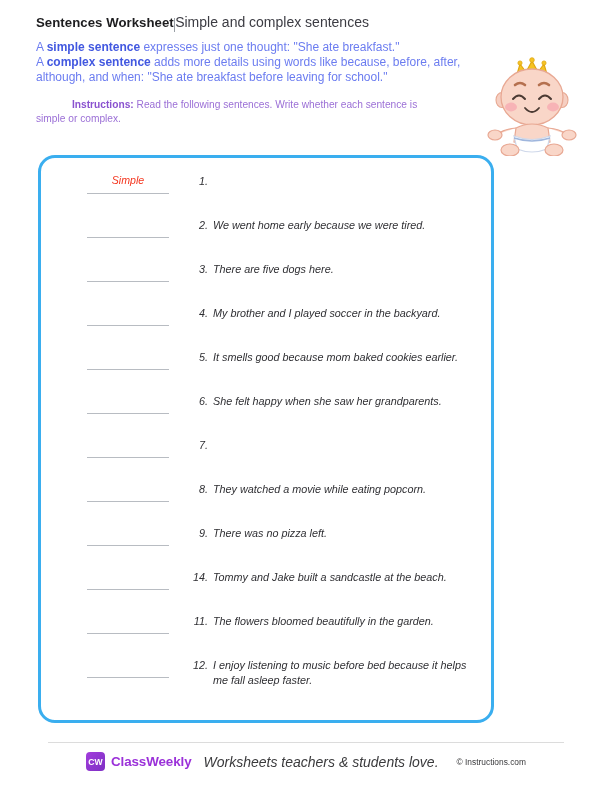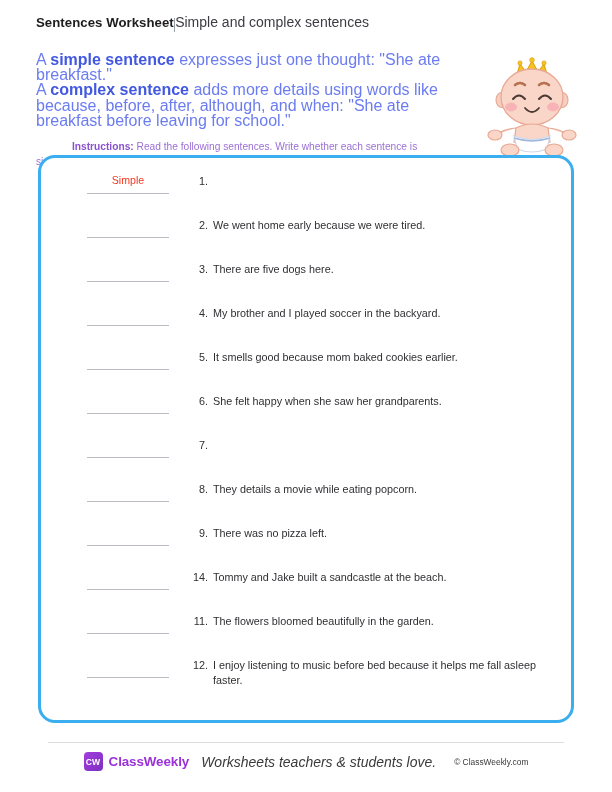--- a/index.html
+++ b/index.html
@@ -42,22 +42,22 @@
     background: #9aa0a6;
     position: relative;
     top: 2px;
   }
   .title-sub {
     font-size: 14px;
     color: #3c3c43;
   }
 
   .intro {
-    margin-top: 22px;
-    font-size: 16px;
+    margin-top: 10px;
+    font-size: 12px;
     line-height: 15.2px;
     color: #6b7cf0;
     max-width: 430px;
   }
   .intro b { font-weight: bold; color: #4258e0; }
 
   .instructions {
     margin-top: 12px;
     font-size: 10.2px;
     line-height: 14.8px;
@@ -73,27 +73,28 @@
     top: 52px;
     width: 104px;
     height: 104px;
   }
 
   
   .card {
     position: absolute;
     left: 38px;
     top: 155px;
-    width: 536px;
+    width: 456px;
     height: 568px;
     border: 3px solid #3aaeef;
     border-radius: 17px;
     box-sizing: border-box;
     background: #ffffff;
     overflow: hidden;
+    font-style: italic;
   }
   .rows {
     position: absolute;
     left: 0;
     top: 14px;
     width: 100%;
   }
   .row {
     position: relative;
     height: 44px;
@@ -311,21 +312,21 @@
           <div class="answer-text"></div>
         </div>
         <div class="num-cell">7.</div>
       </div>
       <div class="row">
         <div class="answer-cell">
           <div class="answer-line"></div>
           <div class="answer-text"></div>
         </div>
         <div class="num-cell">8.</div>
-        <div class="sentence-cell">They details a movie while eating popcorn.</div>
+        <div class="sentence-cell">They watched a movie while eating popcorn.</div>
       </div>
       <div class="row">
         <div class="answer-cell">
           <div class="answer-line"></div>
           <div class="answer-text"></div>
         </div>
         <div class="num-cell">9.</div>
         <div class="sentence-cell">There was no pizza left.</div>
       </div>
       <div class="row">
@@ -363,14 +364,14 @@
     </div>
 </div>
 
 <div class="footer-divider"></div>
 <div class="footer">
   <div class="logo-group">
     <div class="logo-badge">CW</div>
     <div class="logo-word">ClassWeekly</div>
   </div>
   <div class="footer-tag">Worksheets teachers &amp; students love.</div>
-  <div class="footer-copy">© ClassWeekly.com</div>
+  <div class="footer-copy">© Instructions.com</div>
 </div>
 
 </body></html>

